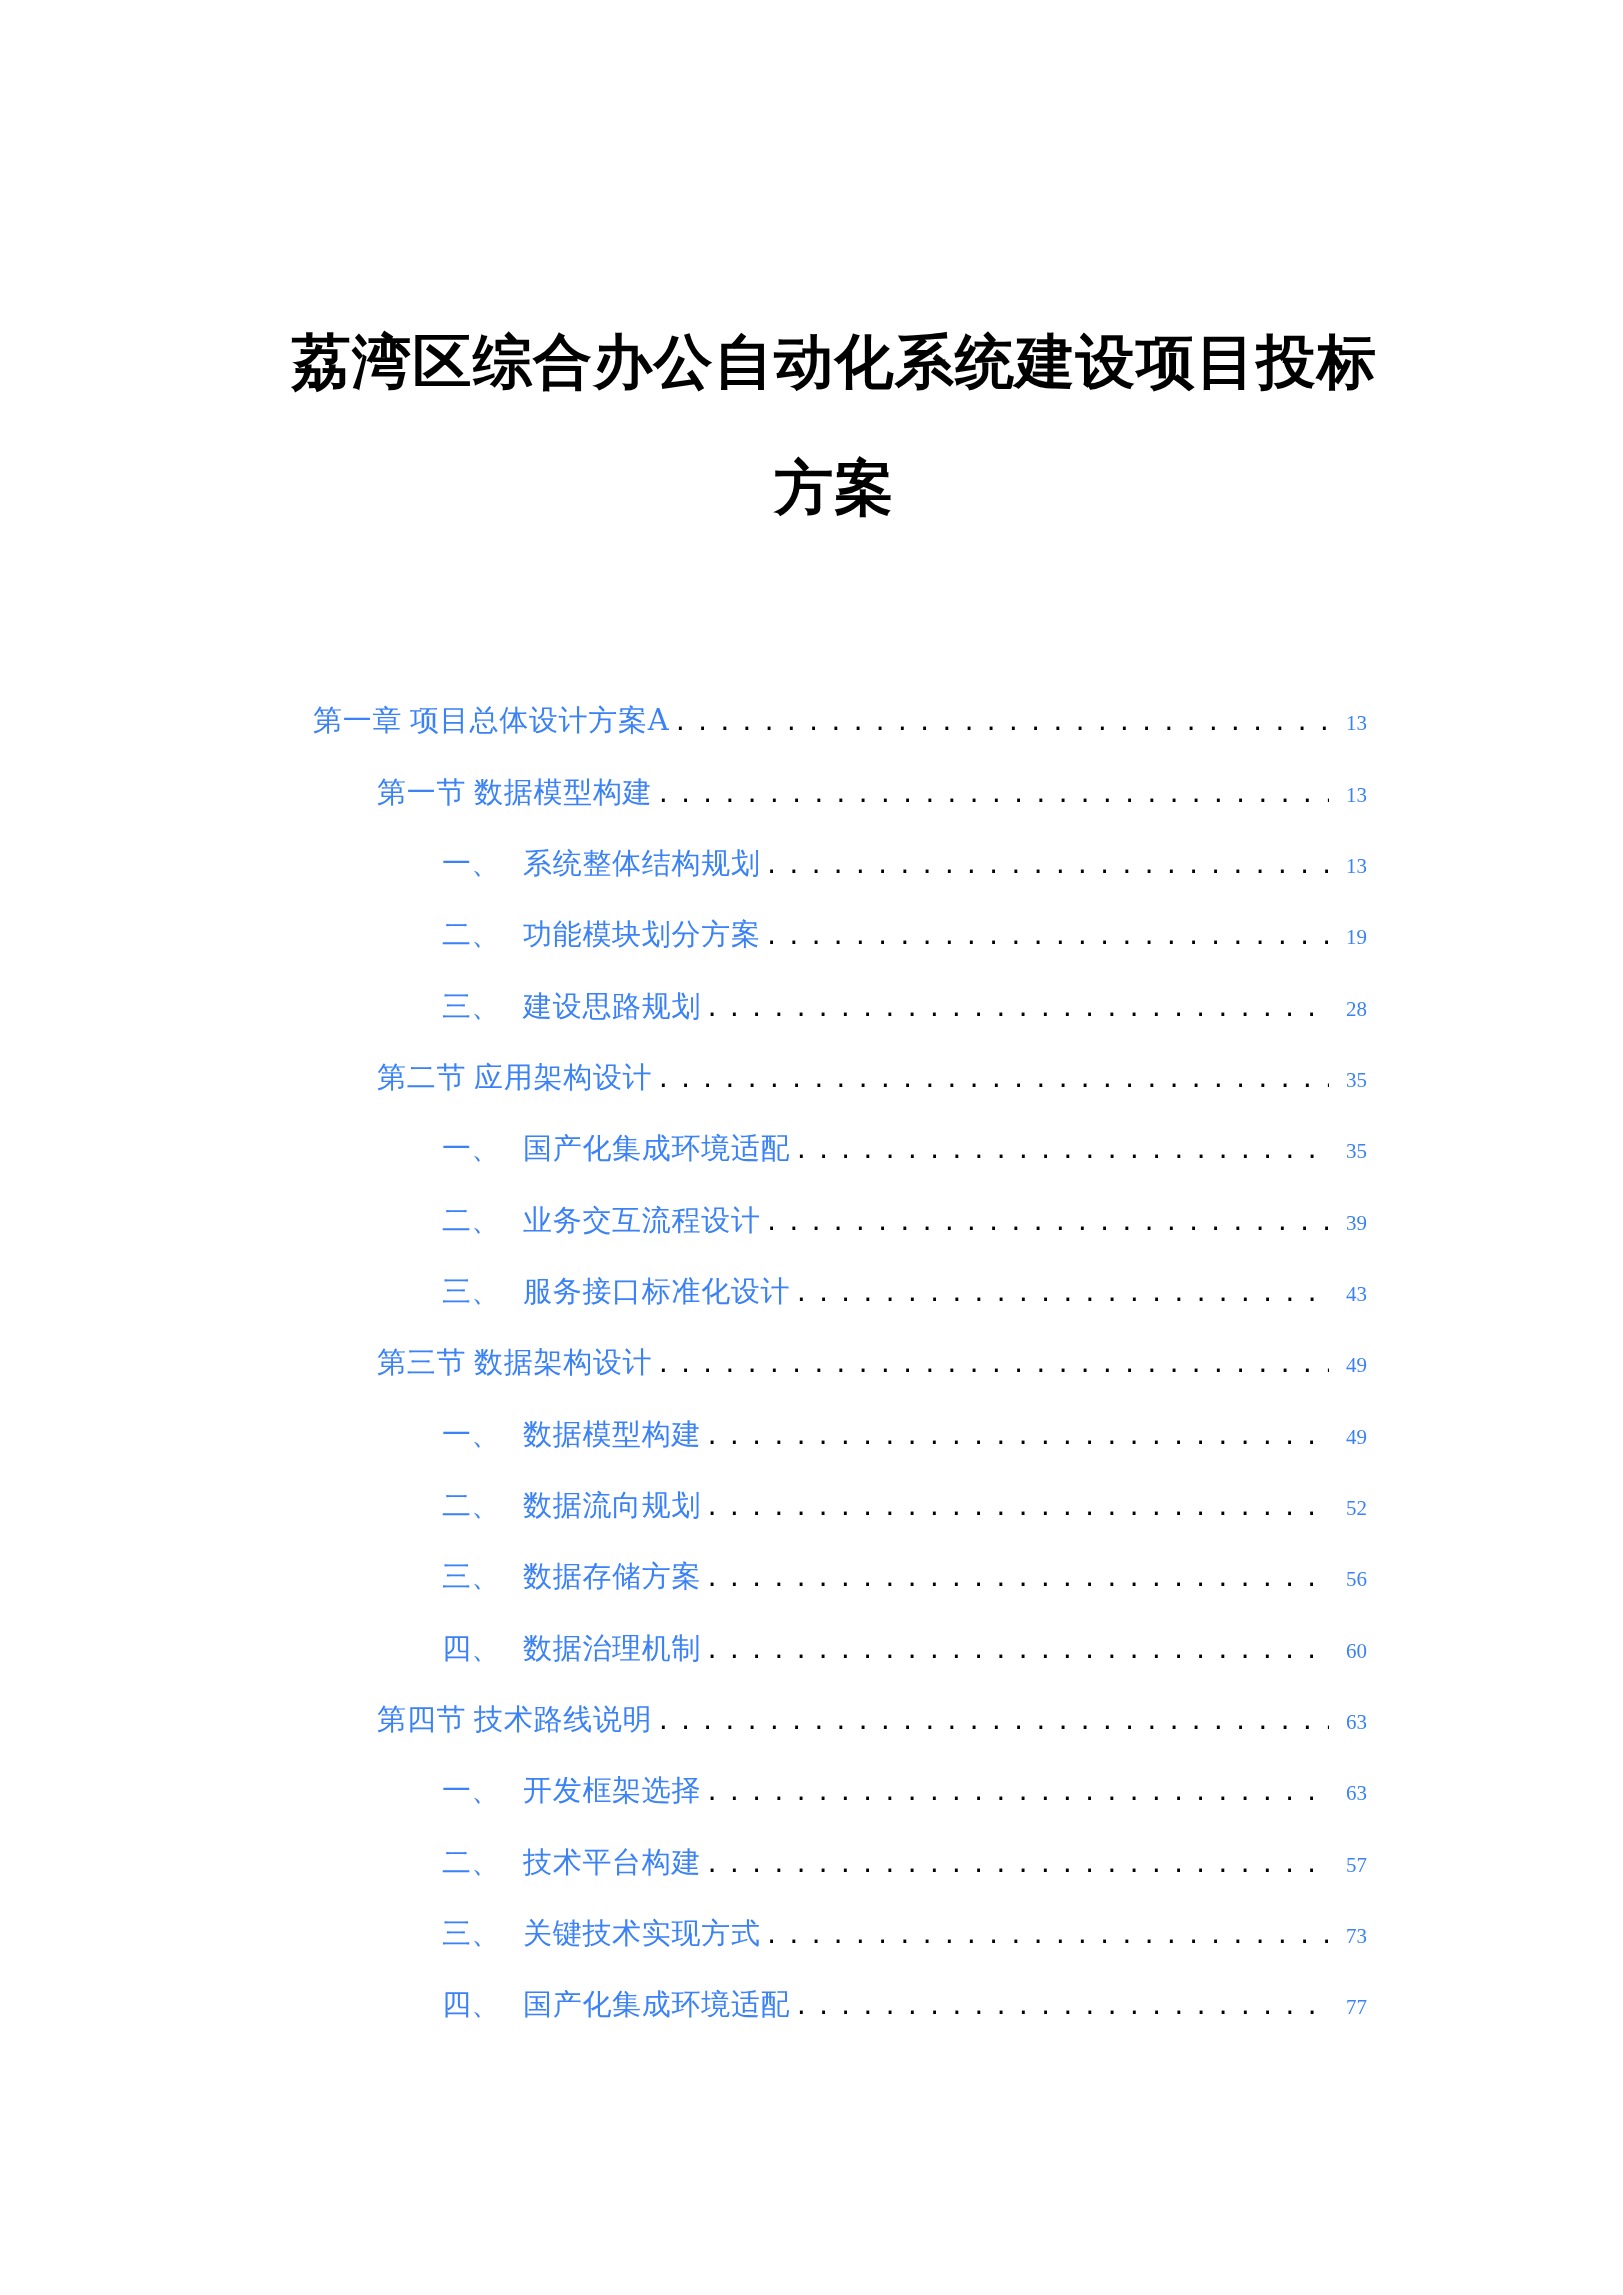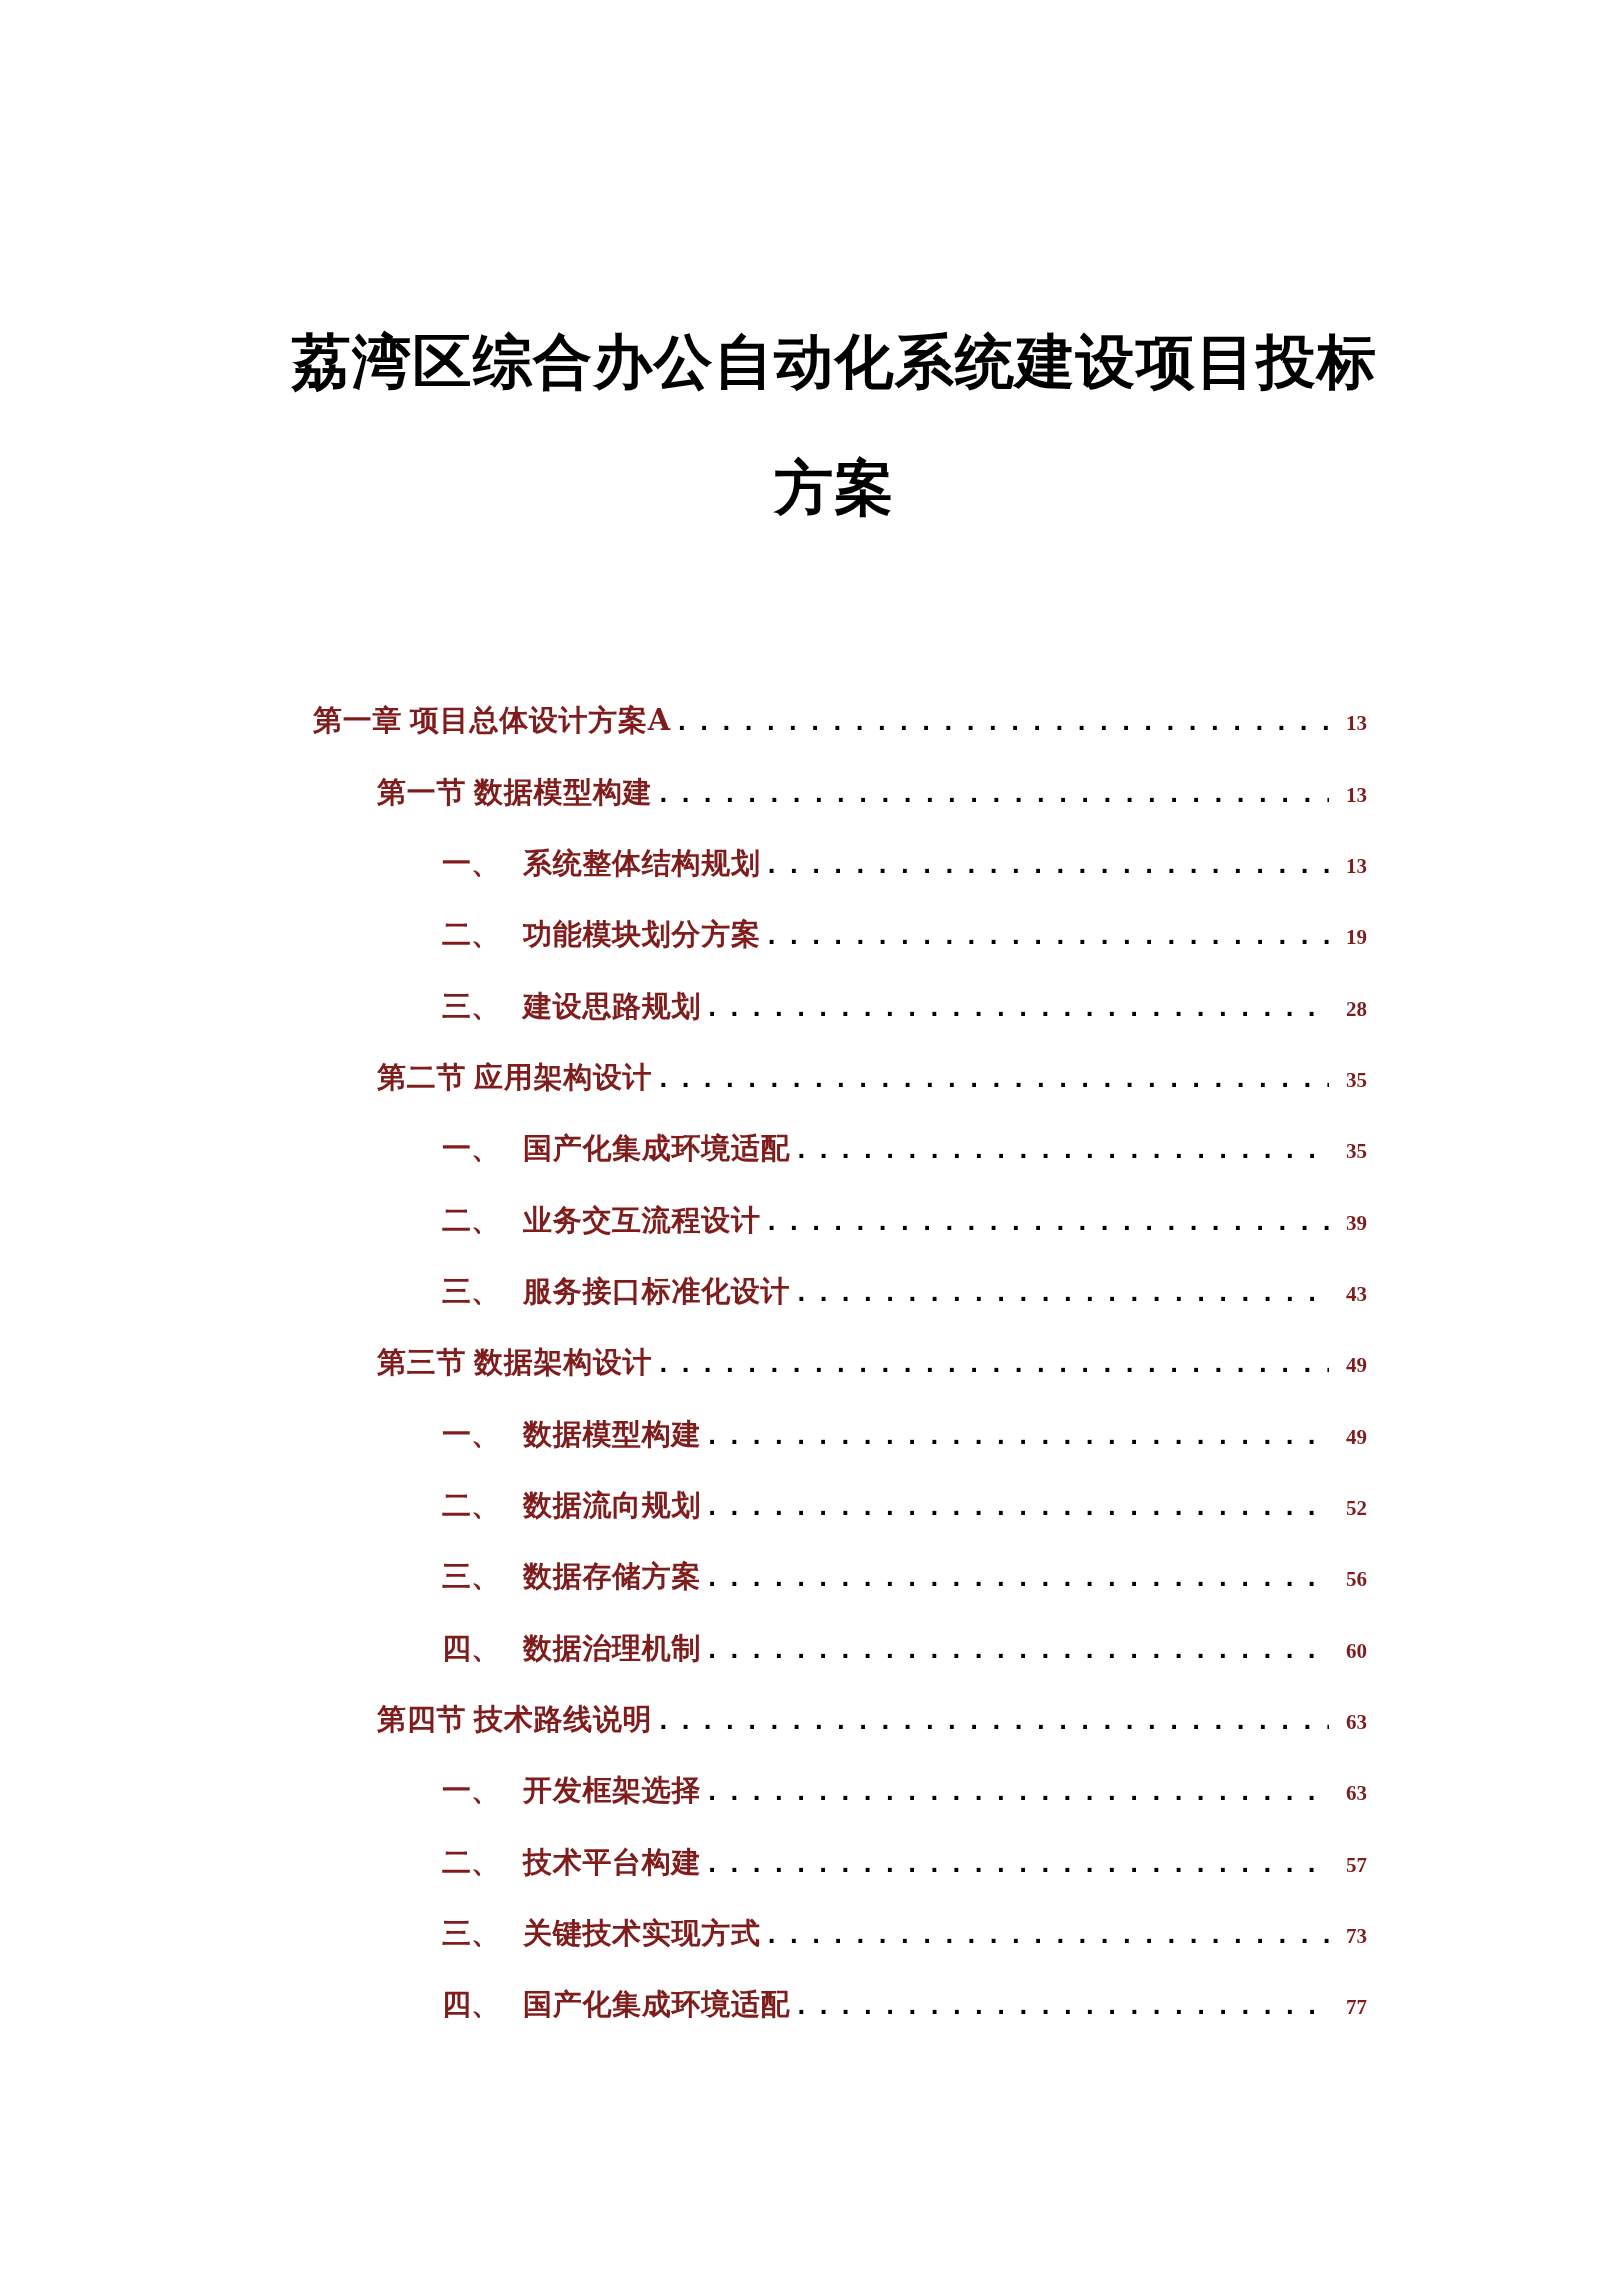--- a/index.html
+++ b/index.html
@@ -47,22 +47,21 @@
     .toc-row {
       position: absolute;
       display: flex;
       align-items: baseline;
       right: 256px;
       height: 39px;
       font-size: 29px;
       line-height: 39px;
       white-space: nowrap;
       text-decoration: none;
-      color: #7f1d1d;
-      font-weight: bold;
+      color: #3b82f6;
     }
     .toc-row.l0 { left: 313px; }
     .toc-row.l1 { left: 377px; }
     .toc-row.l2 { left: 442px; }
 
     .toc-num {
       display: inline-block;
       width: 81px;
       flex: 0 0 auto;
     }

